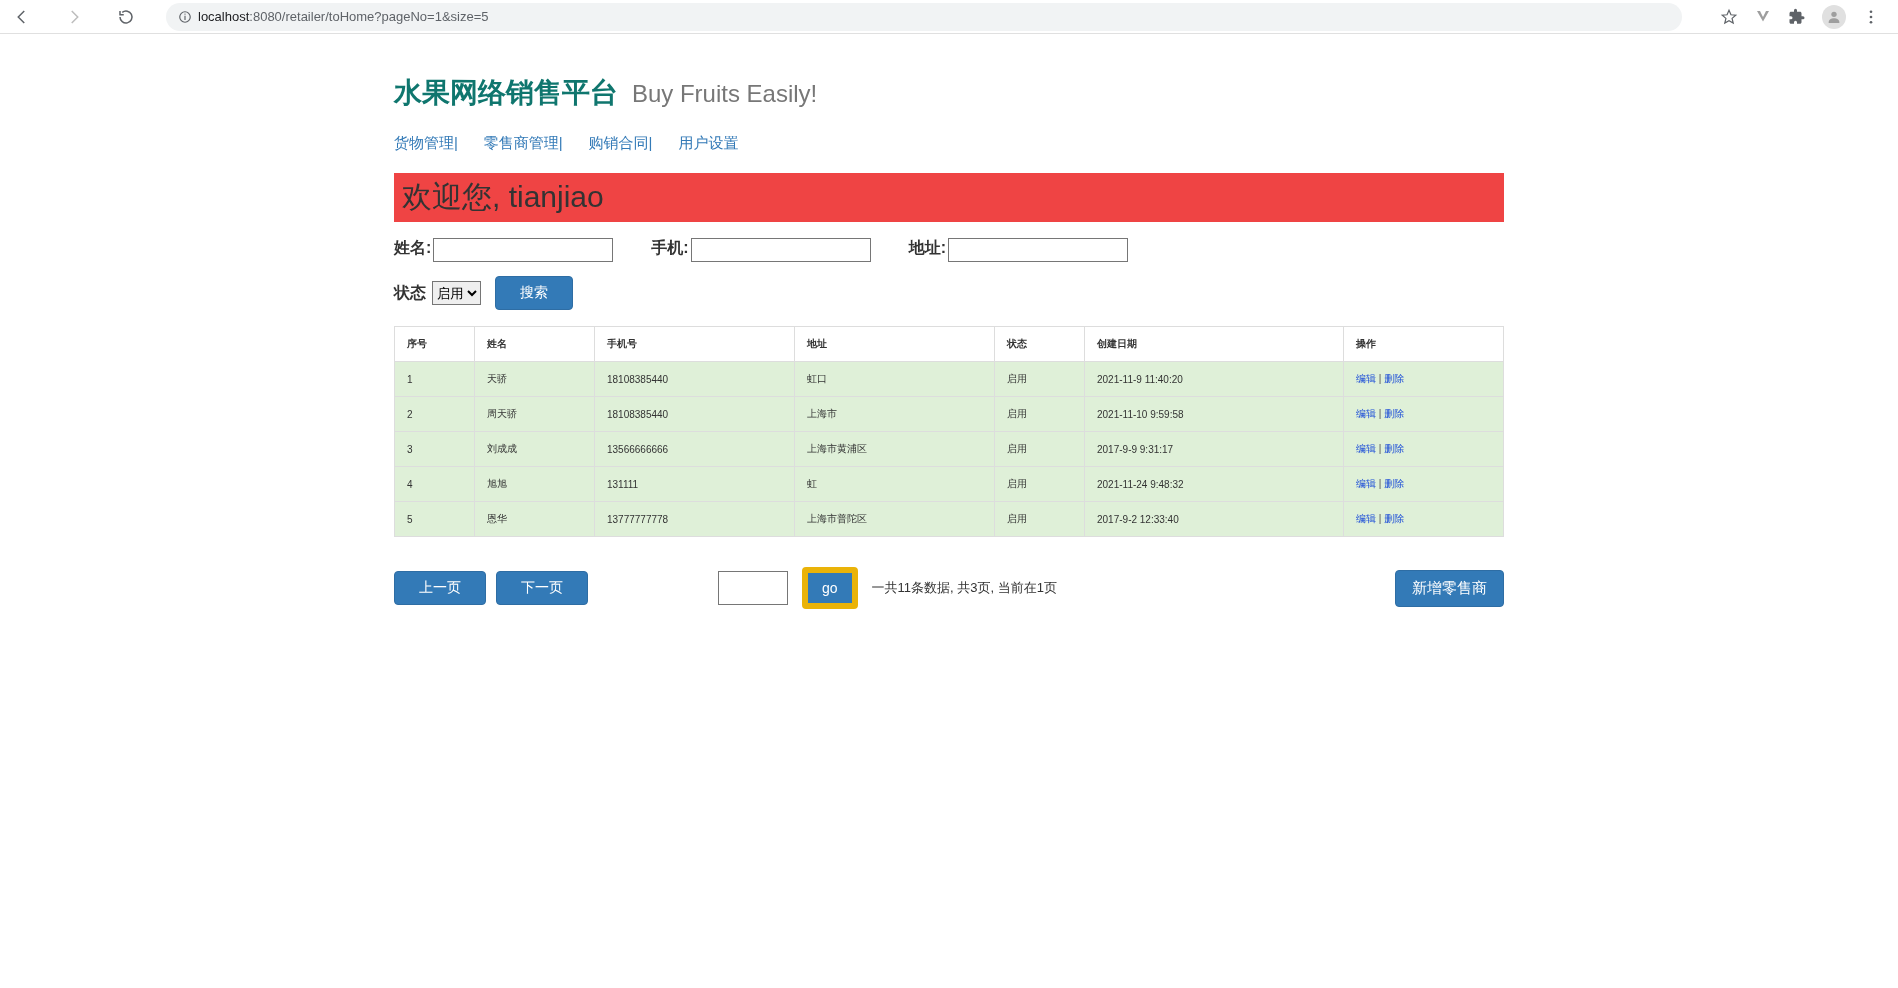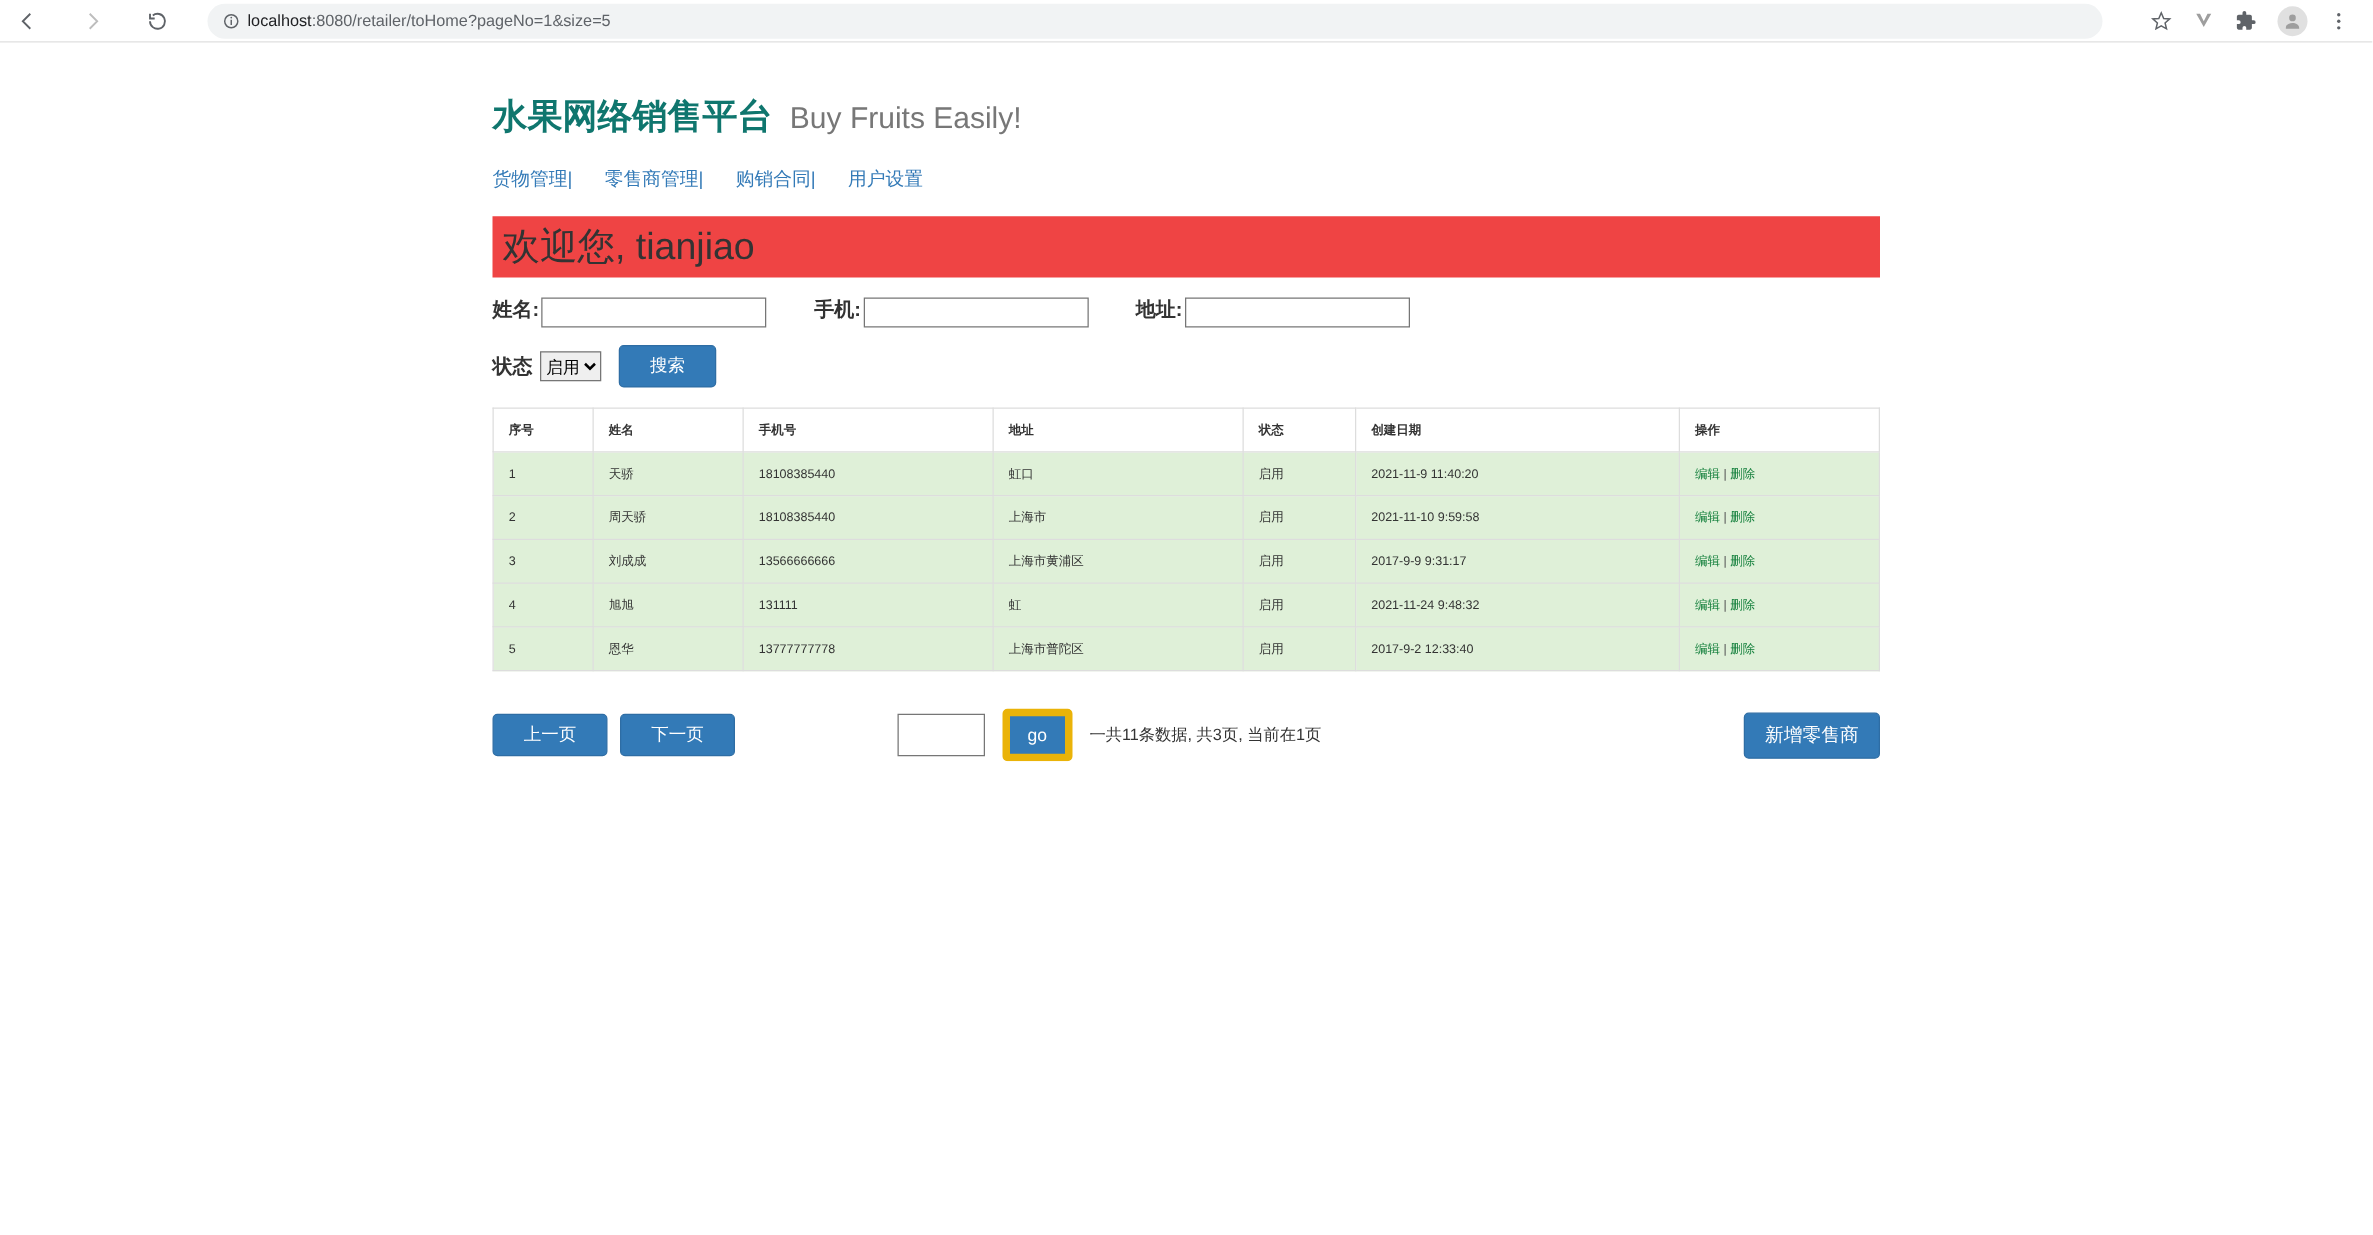--- a/index.html
+++ b/index.html
@@ -40,21 +40,21 @@
 .search-row2 { display: flex; align-items: center; gap: 6px; margin-bottom: 16px; }
 .search-row2 label { font-size: 16px; font-weight: 700; }
 .select { height: 24px; border: 1px solid #767676; background: #efefef; }
 .btn-primary { background: #337ab7; border: 1px solid #2e6da4; color: #fff; padding: 7px 24px; border-radius: 4px; font-size: 14px; cursor: pointer; margin-left: 8px; }
 
 
 table.data { width: 100%; border-collapse: collapse; border: 1px solid #ddd; margin-bottom: 30px; }
 table.data th, table.data td { border: 1px solid #ddd; padding: 10px 12px; text-align: left; font-size: 10px; }
 table.data th { background: #fff; font-weight: 700; }
 table.data tbody tr { background: #dff0d8; }
-.action-link { color: #15803d; text-decoration: none; }
+.action-link { color: #1d4ed8; text-decoration: none; }
 .action-sep { color: #555; }
 
 
 .pager-row { display: flex; align-items: center; gap: 10px; }
 .page-input { width: 70px; height: 34px; border: 1px solid #767676; padding: 2px 4px; margin-left: 120px; margin-right: 4px; }
 .go-btn { background: #337ab7; border:6px solid #eab308; color:#fff; padding: 7px 14px; border-radius:4px; cursor:pointer; font-size:14px; }
 .pager-info { font-size: 13px; color: #333; margin-left: 4px; }
 .spacer { flex: 1; }
 .add-btn { background: #337ab7; border:1px solid #2e6da4; color:#fff; padding:8px 16px; border-radius:4px; cursor:pointer; font-size:15px; }
 

